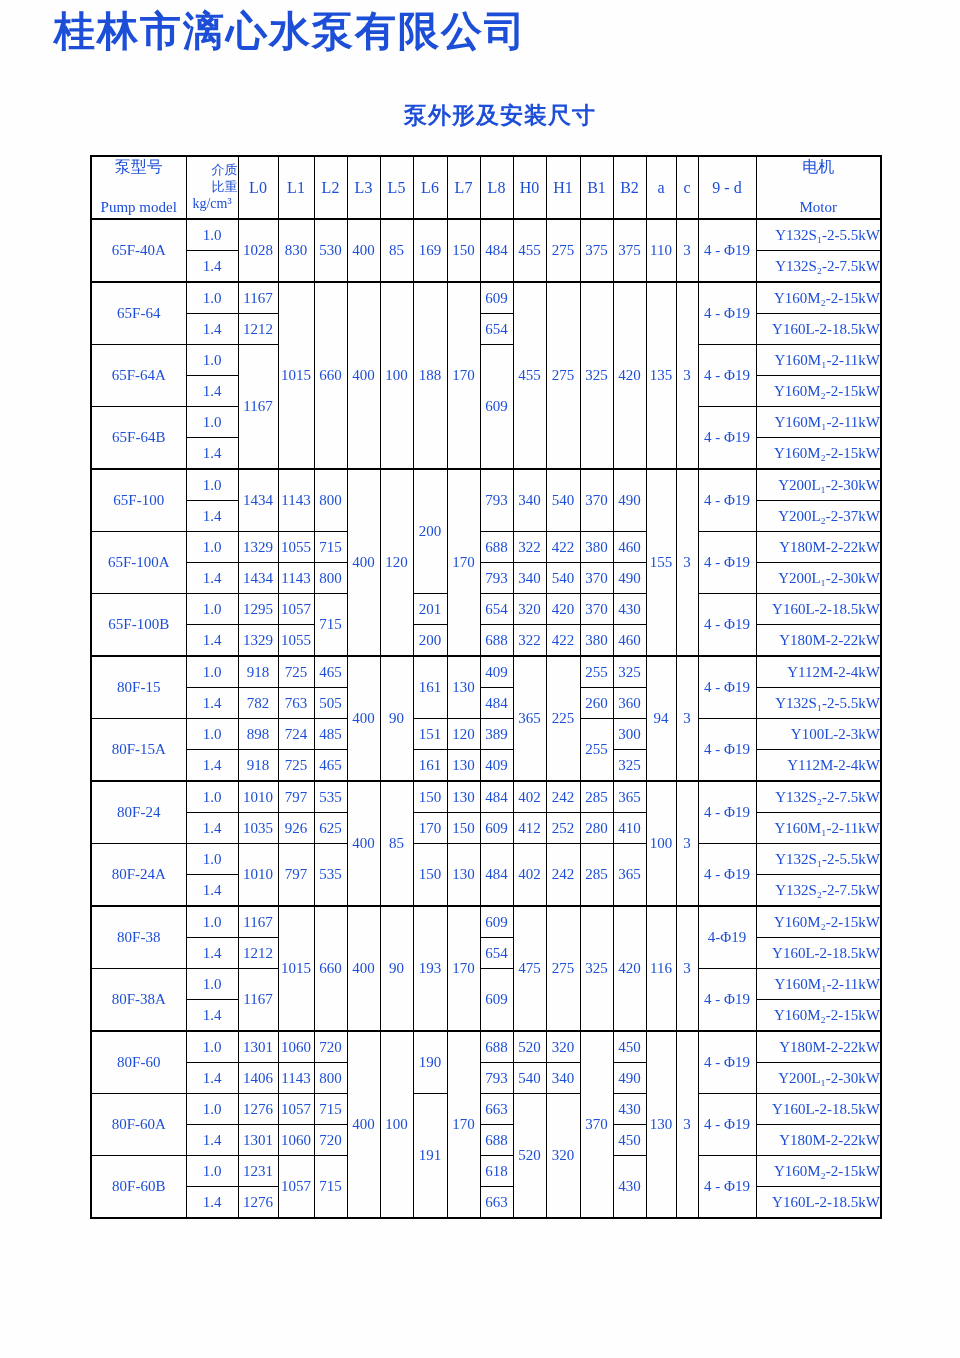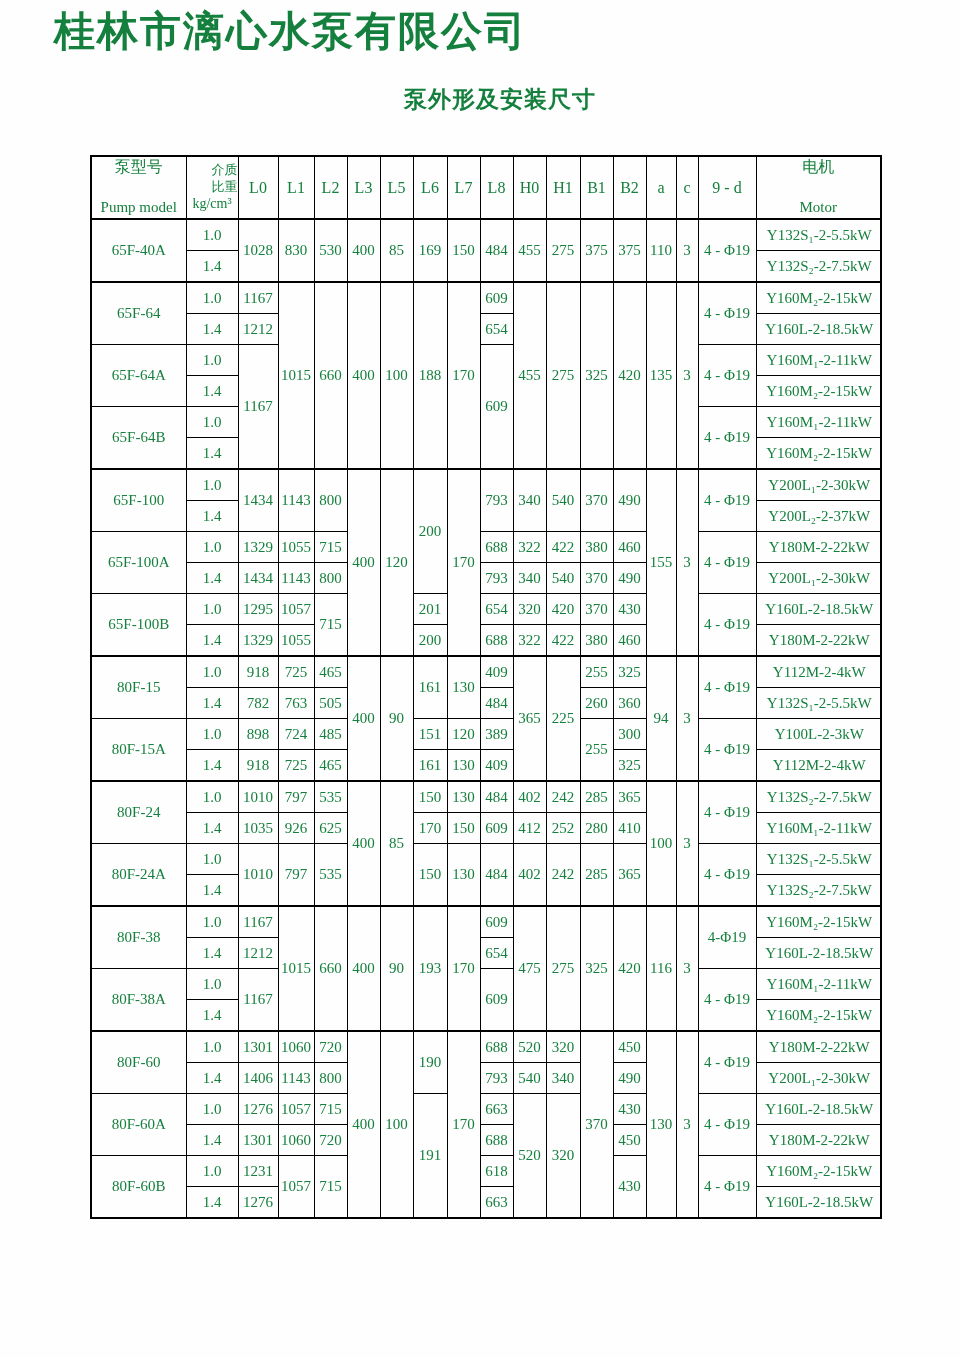--- a/index.html
+++ b/index.html
@@ -1,35 +1,35 @@
 <!DOCTYPE html>
 <html><head>
 <meta charset="utf-8">
 <style>
   html,body{margin:0;padding:0;background:#888;}
   .page{position:relative;width:960px;height:1358px;background:#fefefe;margin:0 auto;
-        font-family:"Liberation Serif","DejaVu Serif",serif;color:#15803d;overflow:hidden;}
+        font-family:"Liberation Serif","DejaVu Serif",serif;color:#1d4ed8;overflow:hidden;}
   .company-title{position:absolute;left:54px;top:4px;margin:0;font-size:41px;font-weight:700;
         font-family:"DejaVu Sans","Liberation Sans",sans-serif;letter-spacing:2px;white-space:nowrap;}
-  .subtitle-zh{position:absolute;left:40px;top:84px;width:920px;text-align:center;font-size:23px;
+  .subtitle-zh{position:absolute;left:40px;top:100px;width:920px;text-align:center;font-size:23px;
         font-weight:600;font-family:Liberation Mono, monospace;letter-spacing:1px;}
   .subtitle-en{position:absolute;left:40px;top:121px;width:920px;text-align:center;font-size:22px;
         font-family:"Liberation Sans","DejaVu Sans",sans-serif;}
   table.dims{position:absolute;left:90px;top:155px;width:790px;border-collapse:collapse;
         table-layout:fixed;border:2px solid #000;}
   .dims th,.dims td{border:1px solid #000;padding:0;text-align:center;vertical-align:middle;
         font-weight:normal;overflow:hidden;}
   .dims thead th{height:61px;font-size:16px;}
   .dims tbody td{height:30px;font-size:15px;}
   .hdr-zh{font-family:"DejaVu Sans","Liberation Sans",sans-serif;font-size:16px;line-height:1.3;}
   .hdr-zh.small{font-size:13px;text-align:right;}
   .hdr-en{font-family:"Liberation Serif","DejaVu Serif",serif;font-size:15px;line-height:1.3;margin-top:20px;}
   .hdr-unit{font-family:"Liberation Serif","DejaVu Serif",serif;font-size:14px;line-height:1.2;}
   .dims tr.group-start td{border-top:2px solid #000;}
-  .dims td.motor-cell{text-align:center;padding-left:2px;}
+  .dims td.motor-cell{text-align:right;padding-left:2px;}
   .page-number{position:absolute;left:40px;top:1260px;width:920px;text-align:center;font-size:15px;}
 </style>
 </head>
 <body>
 
 <div class="page">
 
   <h1 class="company-title">桂林市漓心水泵有限公司</h1>
 
   <div class="subtitle-zh">泵外形及安装尺寸</div>

